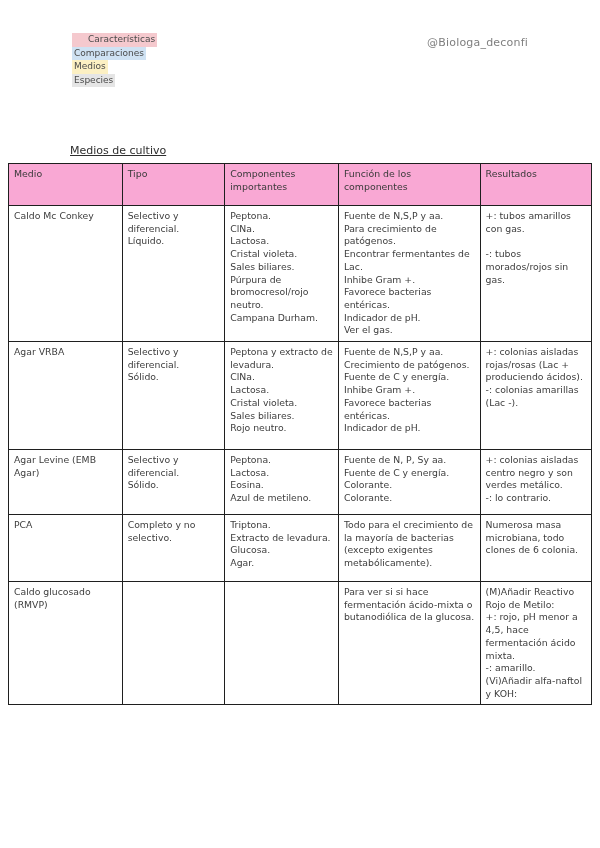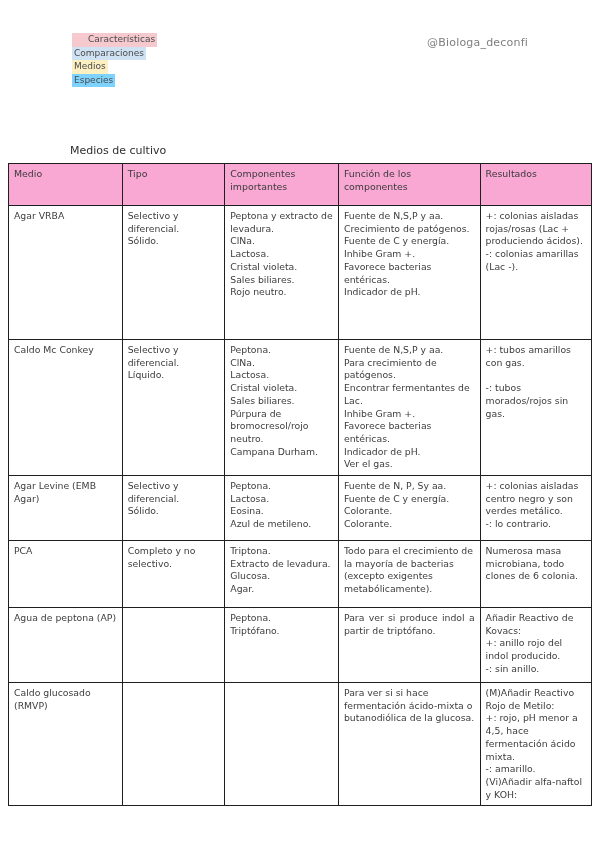--- a/index.html
+++ b/index.html
@@ -45,20 +45,21 @@
     letter-spacing: -0.2px;
   }
   
   .section-title {
     position: absolute;
     top: 144px;
     left: 70px;
     font-size: 11px;
     font-weight: 500;
     color: #2e2e2e;
+    text-decoration: underline;
   }
   
   table.media-table {
     position: absolute;
     left: 8px;
     top: 163px;
     width: 584px;
     border-collapse: collapse;
     table-layout: fixed;
     font-size: 9.3px;
@@ -90,21 +91,21 @@
 </style>
 </head>
 <body>
 
 <div class="page">
 
   <div class="legend">
       <span class="legend-item" style="background: rgb(245, 201, 206); padding-left: 16px;">Características</span>
       <span class="legend-item" style="background: rgb(207, 226, 243);">Comparaciones</span>
       <span class="legend-item" style="background: rgb(252, 240, 195);">Medios</span>
-      <span class="legend-item" style="background: #7dd3fc;">Especies</span>
+      <span class="legend-item" style="background: #e5e5e5;">Especies</span>
     </div>
 
   <div class="handle">@Biologa_deconfi</div>
 
 
   <div class="section-title">Medios de cultivo</div>
 
   <table class="media-table">
     <colgroup>
       <col style="width:19.5%">
@@ -116,40 +117,20 @@
     <thead>
       <tr>
           <th>Medio</th>
           <th>Tipo</th>
           <th>Componentes importantes</th>
           <th>Función de los componentes</th>
           <th>Resultados</th>
         </tr>
     </thead>
     <tbody>
-        <tr>
-          <td>Agar VRBA</td>
-          <td>Selectivo y
-diferencial.
-Sólido.</td>
-          <td>Peptona y extracto de levadura.
-ClNa.
-Lactosa.
-Cristal violeta.
-Sales biliares.
-Rojo neutro.</td>
-          <td>Fuente de N,S,P y aa.
-Crecimiento de patógenos.
-Fuente de C y energía.
-Inhibe Gram +.
-Favorece bacterias entéricas.
-Indicador de pH.</td>
-          <td>+: colonias aisladas rojas/rosas (Lac + produciendo ácidos).
--: colonias amarillas (Lac -).</td>
-        </tr>
         <tr>
           <td>Caldo Mc Conkey</td>
           <td>Selectivo y
 diferencial.
 Líquido.</td>
           <td>Peptona.
 ClNa.
 Lactosa.
 Cristal violeta.
 Sales biliares.
@@ -160,20 +141,40 @@
 Encontrar fermentantes de Lac.
 Inhibe Gram +.
 Favorece bacterias entéricas.
 Indicador de pH.
 Ver el gas.</td>
           <td>+: tubos amarillos con gas.
 
 -: tubos morados/rojos sin gas.</td>
         </tr>
         <tr>
+          <td>Agar VRBA</td>
+          <td>Selectivo y
+diferencial.
+Sólido.</td>
+          <td>Peptona y extracto de levadura.
+ClNa.
+Lactosa.
+Cristal violeta.
+Sales biliares.
+Rojo neutro.</td>
+          <td>Fuente de N,S,P y aa.
+Crecimiento de patógenos.
+Fuente de C y energía.
+Inhibe Gram +.
+Favorece bacterias entéricas.
+Indicador de pH.</td>
+          <td>+: colonias aisladas rojas/rosas (Lac + produciendo ácidos).
+-: colonias amarillas (Lac -).</td>
+        </tr>
+        <tr>
           <td>Agar Levine (EMB Agar)</td>
           <td>Selectivo y
 diferencial.
 Sólido.</td>
           <td>Peptona.
 Lactosa.
 Eosina.
 Azul de metileno.</td>
           <td>Fuente de N, P, Sy aa.
 Fuente de C y energía.
@@ -186,30 +187,20 @@
           <td>PCA</td>
           <td>Completo y no selectivo.</td>
           <td>Triptona.
 Extracto de levadura.
 Glucosa.
 Agar.</td>
           <td>Todo para el crecimiento de la mayoría de bacterias (excepto exigentes metabólicamente).</td>
           <td>Numerosa masa microbiana, todo clones de 6 colonia.</td>
         </tr>
         <tr>
-          <td>Agua de peptona (AP)</td>
-          <td></td>
-          <td>Peptona.
-Triptófano.</td>
-          <td class="justify">Para ver si produce indol a partir de triptófano.</td>
-          <td>Añadir Reactivo de Kovacs:
-+: anillo rojo del indol producido.
--: sin anillo.</td>
-        </tr>
-        <tr>
           <td>Caldo glucosado (RMVP)</td>
           <td></td>
           <td></td>
           <td>Para ver si si hace fermentación ácido-mixta o butanodiólica de la glucosa.</td>
           <td>(M)Añadir Reactivo Rojo de Metilo:
 +: rojo, pH menor a 4,5, hace fermentación ácido mixta.
 -: amarillo.
 (Vi)Añadir alfa-naftol y KOH:</td>
         </tr>
       </tbody>

